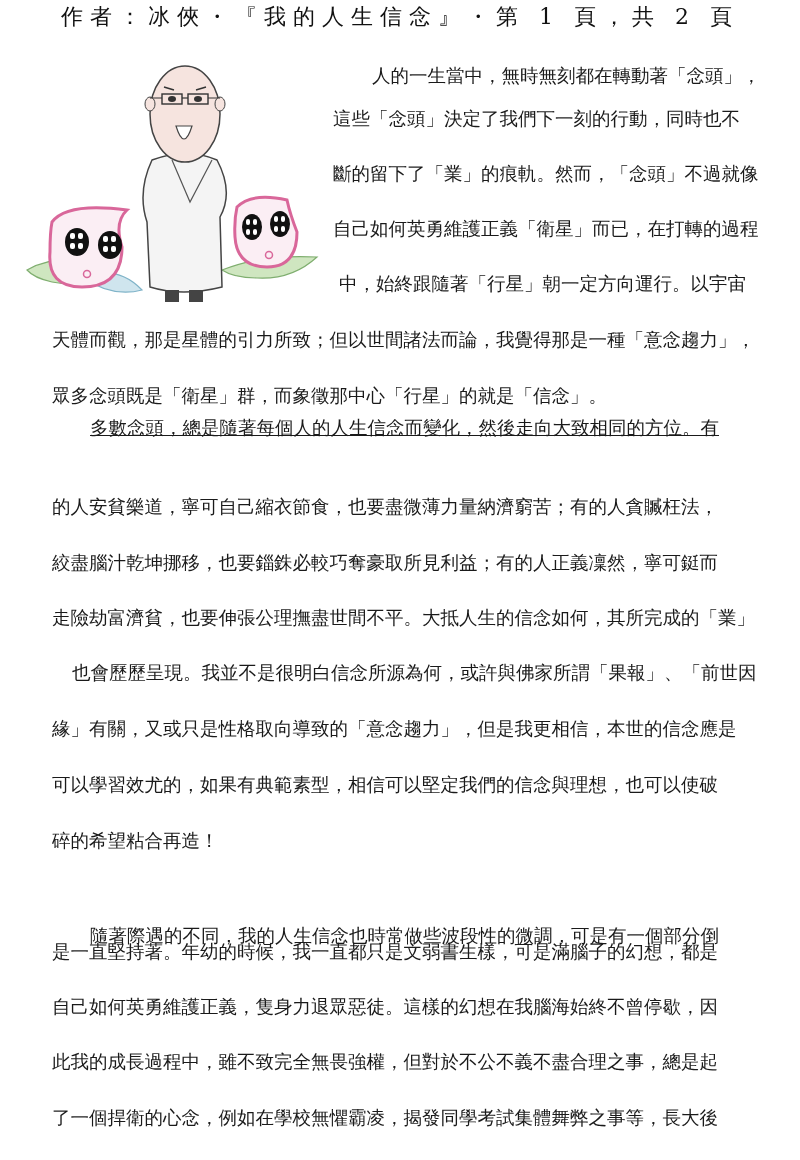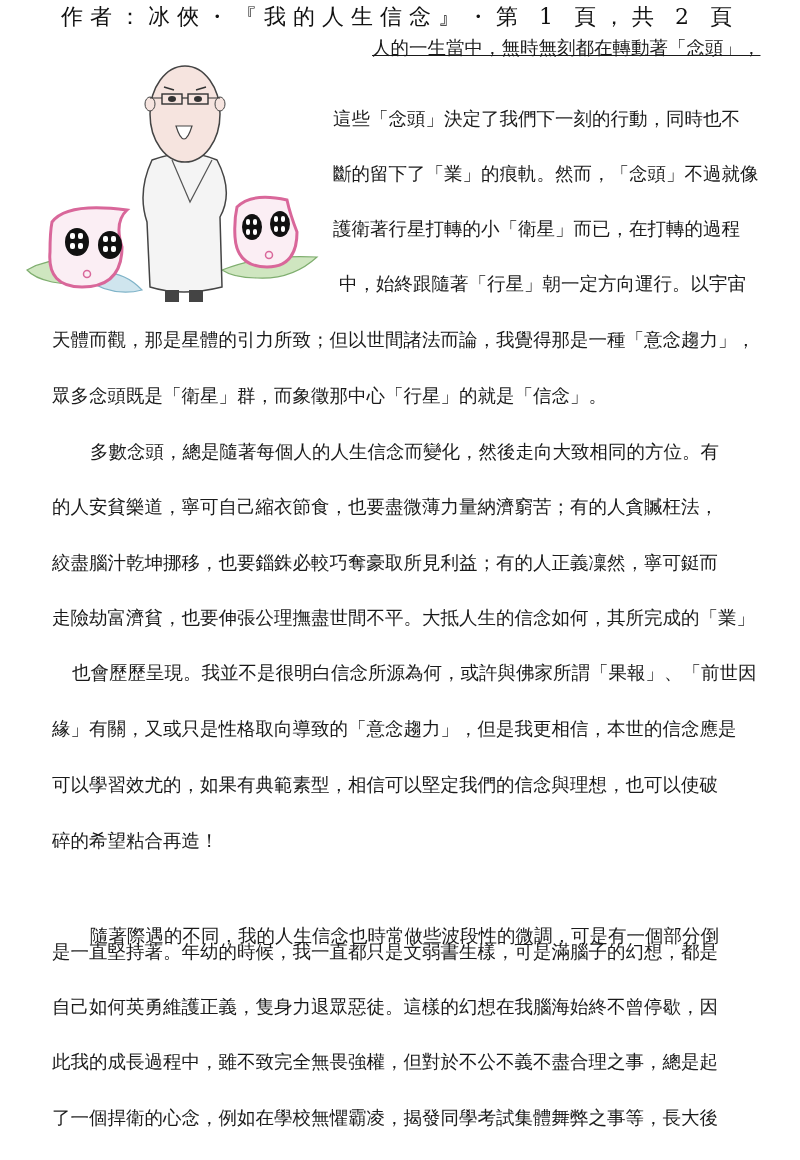--- a/index.html
+++ b/index.html
@@ -84,29 +84,29 @@
     <ellipse cx="150" cy="57" rx="4" ry="3" fill="#333"></ellipse>
     <ellipse cx="176" cy="57" rx="4" ry="3" fill="#333"></ellipse>
 
     <path d="M142 45 L152 48" stroke="#333" stroke-width="1.5"></path>
     <path d="M184 45 L174 48" stroke="#333" stroke-width="1.5"></path>
 
     <path d="M154 84 Q162 110 170 84 Z" fill="#fff" stroke="#444" stroke-width="1.2"></path>
   </g>
 </svg>
 
-<div class="line wrap-line" style="left:372px; top:36px;text-decoration:underline;">人的一生當中，無時無刻都在轉動著「念頭」，</div>
+<div class="line wrap-line" style="left:372px; top:64px;">人的一生當中，無時無刻都在轉動著「念頭」，</div>
 <div class="line wrap-line" style="top:107px;">這些「念頭」決定了我們下一刻的行動，同時也不</div>
 <div class="line wrap-line" style="top:162px;">斷的留下了「業」的痕軌。然而，「念頭」不過就像</div>
-<div class="line wrap-line" style="top:217px;">護衛著行星打轉的小「衛星」而已，在打轉的過程</div>
+<div class="line wrap-line" style="top:217px;">自己如何英勇維護正義「衛星」而已，在打轉的過程</div>
 <div class="line wrap-line" style="top:272px;margin-left:6px;">中，始終跟隨著「行星」朝一定方向運行。以宇宙</div>
 
 <div class="line full-line" style="top:328px;">天體而觀，那是星體的引力所致；但以世間諸法而論，我覺得那是一種「意念趨力」，</div>
 <div class="line full-line" style="top:384px;">眾多念頭既是「衛星」群，而象徵那中心「行星」的就是「信念」。</div>
-<div class="line full-line" style="left:90px; top:440px;">多數念頭，總是隨著每個人的人生信念而變化，然後走向大致相同的方位。有</div>
+<div class="line full-line" style="left:90px; top:416px;text-decoration:underline;">多數念頭，總是隨著每個人的人生信念而變化，然後走向大致相同的方位。有</div>
 <div class="line full-line" style="top:495px;">的人安貧樂道，寧可自己縮衣節食，也要盡微薄力量納濟窮苦；有的人貪贓枉法，</div>
 <div class="line full-line" style="top:551px;">絞盡腦汁乾坤挪移，也要錙銖必較巧奪豪取所見利益；有的人正義凜然，寧可鋌而</div>
 <div class="line full-line" style="top:606px;">走險劫富濟貧，也要伸張公理撫盡世間不平。大抵人生的信念如何，其所完成的「業」</div>
 <div class="line full-line" style="top:661px;margin-left:20px;">也會歷歷呈現。我並不是很明白信念所源為何，或許與佛家所謂「果報」、「前世因</div>
 <div class="line full-line" style="top:717px;">緣」有關，又或只是性格取向導致的「意念趨力」，但是我更相信，本世的信念應是</div>
 <div class="line full-line" style="top:773px;">可以學習效尤的，如果有典範素型，相信可以堅定我們的信念與理想，也可以使破</div>
 <div class="line full-line" style="top:829px;">碎的希望粘合再造！</div>
 <div class="line full-line" style="left:90px; top:924px;">隨著際遇的不同，我的人生信念也時常做些波段性的微調，可是有一個部分倒</div>
 <div class="line full-line" style="top:940px;">是一直堅持著。年幼的時候，我一直都只是文弱書生樣，可是滿腦子的幻想，都是</div>
 <div class="line full-line" style="top:995px;">自己如何英勇維護正義，隻身力退眾惡徒。這樣的幻想在我腦海始終不曾停歇，因</div>

